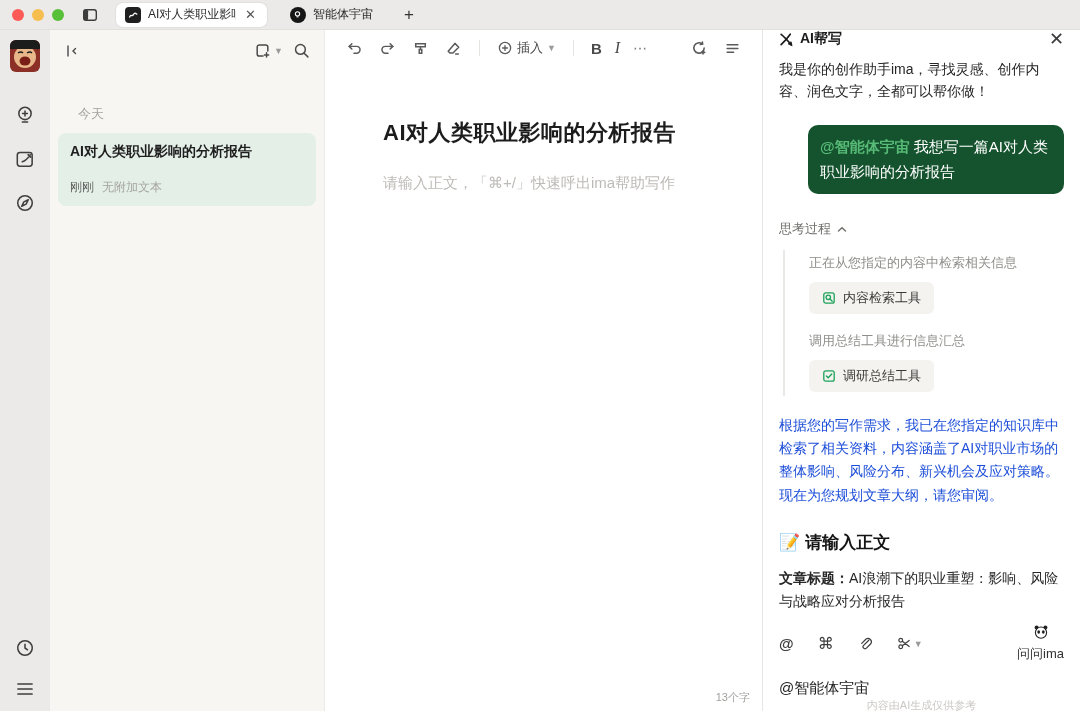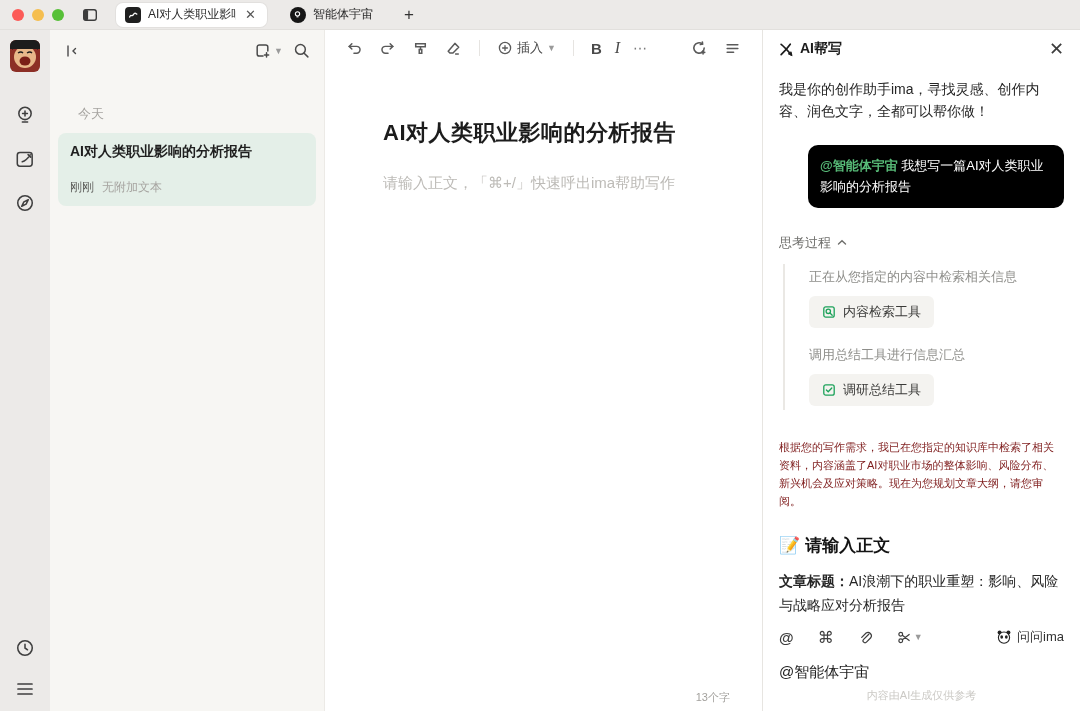--- a/index.html
+++ b/index.html
@@ -50,48 +50,48 @@
   .ed-div { width:1px; height:16px; background:#E6E4E1; margin:0 7px; }
   .ed-b { font-weight:bold; font-size:15px; color:#4a4a4a; }
   .ed-i { font-family:"Liberation Serif", serif; font-style:italic; font-size:16px; color:#4a4a4a; padding:0 3px; }
   .ed-more { font-size:14px; color:#7a7a7a; letter-spacing:1px; }
   .ed-insert { font-size:13px; color:#4a4a4a; }
   .ed-caret { font-size:9px; color:#9a9a9a; }
   .ed-sp { flex:1; }
   .ed-body { padding:52px 58px 0 58px; }
   .ed-title { font-size:22px; font-weight:bold; color:#1C1C1C; letter-spacing:0.5px; }
   .ed-placeholder { margin-top:26px; font-size:15px; color:#BDBBB7; }
-  .word-count { position:absolute; right:32px; bottom:6px; font-size:11px; color:#A3A19D; }
+  .word-count { position:absolute; right:12px; bottom:6px; font-size:11px; color:#A3A19D; }
 
   
   .assistant { width:318px; background:#FFFFFF; border-left:1px solid #E7E5E1; flex-shrink:0; display:flex; flex-direction:column; padding:0 16px; }
   .as-header { height:38px; display:flex; align-items:center; gap:6px; }
   .as-title { font-size:14px; font-weight:bold; color:#1c1c1c; }
   .as-sp { flex:1; }
   .as-close { font-size:18px; color:#3c3c3c; cursor:pointer; line-height:1; }
   .as-intro { margin-top:10px; font-size:14px; line-height:1.6; color:#262626; }
   .bubble-row { display:flex; justify-content:flex-end; margin-top:22px; }
-  .bubble { background:#000000; color:#FFFFFF; border-radius:10px; padding:10px 12px; max-width:256px; font-size:13px; line-height:1.65; }
+  .bubble { background:#14532d; color:#FFFFFF; border-radius:10px; padding:10px 12px; max-width:256px; font-size:15px; line-height:1.65; }
   .mention { color:#57BA77; font-weight:bold; }
   .think-header { margin-top:26px; display:flex; align-items:center; gap:6px; font-size:13px; color:#6F6F6C; cursor:pointer; }
   .think-block { margin:12px 0 0 4px; border-left:2px solid #EAE8E4; padding-left:24px; }
   .step-text { font-size:13px; color:#8E8E8A; margin-top:4px; }
   .tool-pill { display:inline-flex; align-items:center; gap:7px; background:#F4F3F0; border-radius:6px; padding:7px 13px; margin:10px 0 14px 0; font-size:13px; color:#3a3a38; cursor:pointer; }
-  .as-reply { margin-top:28px; font-size:11px; line-height:1.65; color:#7f1d1d; }
+  .as-reply { margin-top:18px; font-size:14px; line-height:1.65; color:#1d4ed8; }
   .as-outline-h { margin-top:24px; font-size:17px; font-weight:bold; color:#141414; display:flex; align-items:center; gap:5px; }
   .as-article { margin-top:13px; font-size:14px; line-height:1.7; color:#262626; }
   .as-article b { font-weight:bold; }
   .as-input { flex:1; margin-top:10px; display:flex; flex-direction:column; }
   .in-toolbar { display:flex; align-items:center; color:#3e3e3e; }
   .in-ic { margin-right:24px; cursor:pointer; display:flex; align-items:center; }
   .in-at { font-size:15px; font-weight:bold; }
   .in-cmd { font-size:16px; }
   .in-caret { font-size:9px; color:#9a9a9a; margin-left:2px; }
   .in-sp { flex:1; }
-  .ask-btn { display:flex; align-items:center; gap:5px; font-size:13px; color:#333; cursor:pointer; margin-right:0; }
+  .ask-btn { display:flex; align-items:center; gap:5px; font-size:13px; color:#333; cursor:pointer; margin-right:0;flex-direction:column; }
   .in-text { margin-top:16px; font-size:15px; color:#1F1F1F; }
   .as-footer { text-align:center; font-size:11px; color:#CBC9C5; padding:0 0 8px 0; }
 </style>
 </head>
 <body>
 
 <div class="tabbar">
   <div class="traffic">
     <div class="dot r"></div>
     <div class="dot y"></div>

